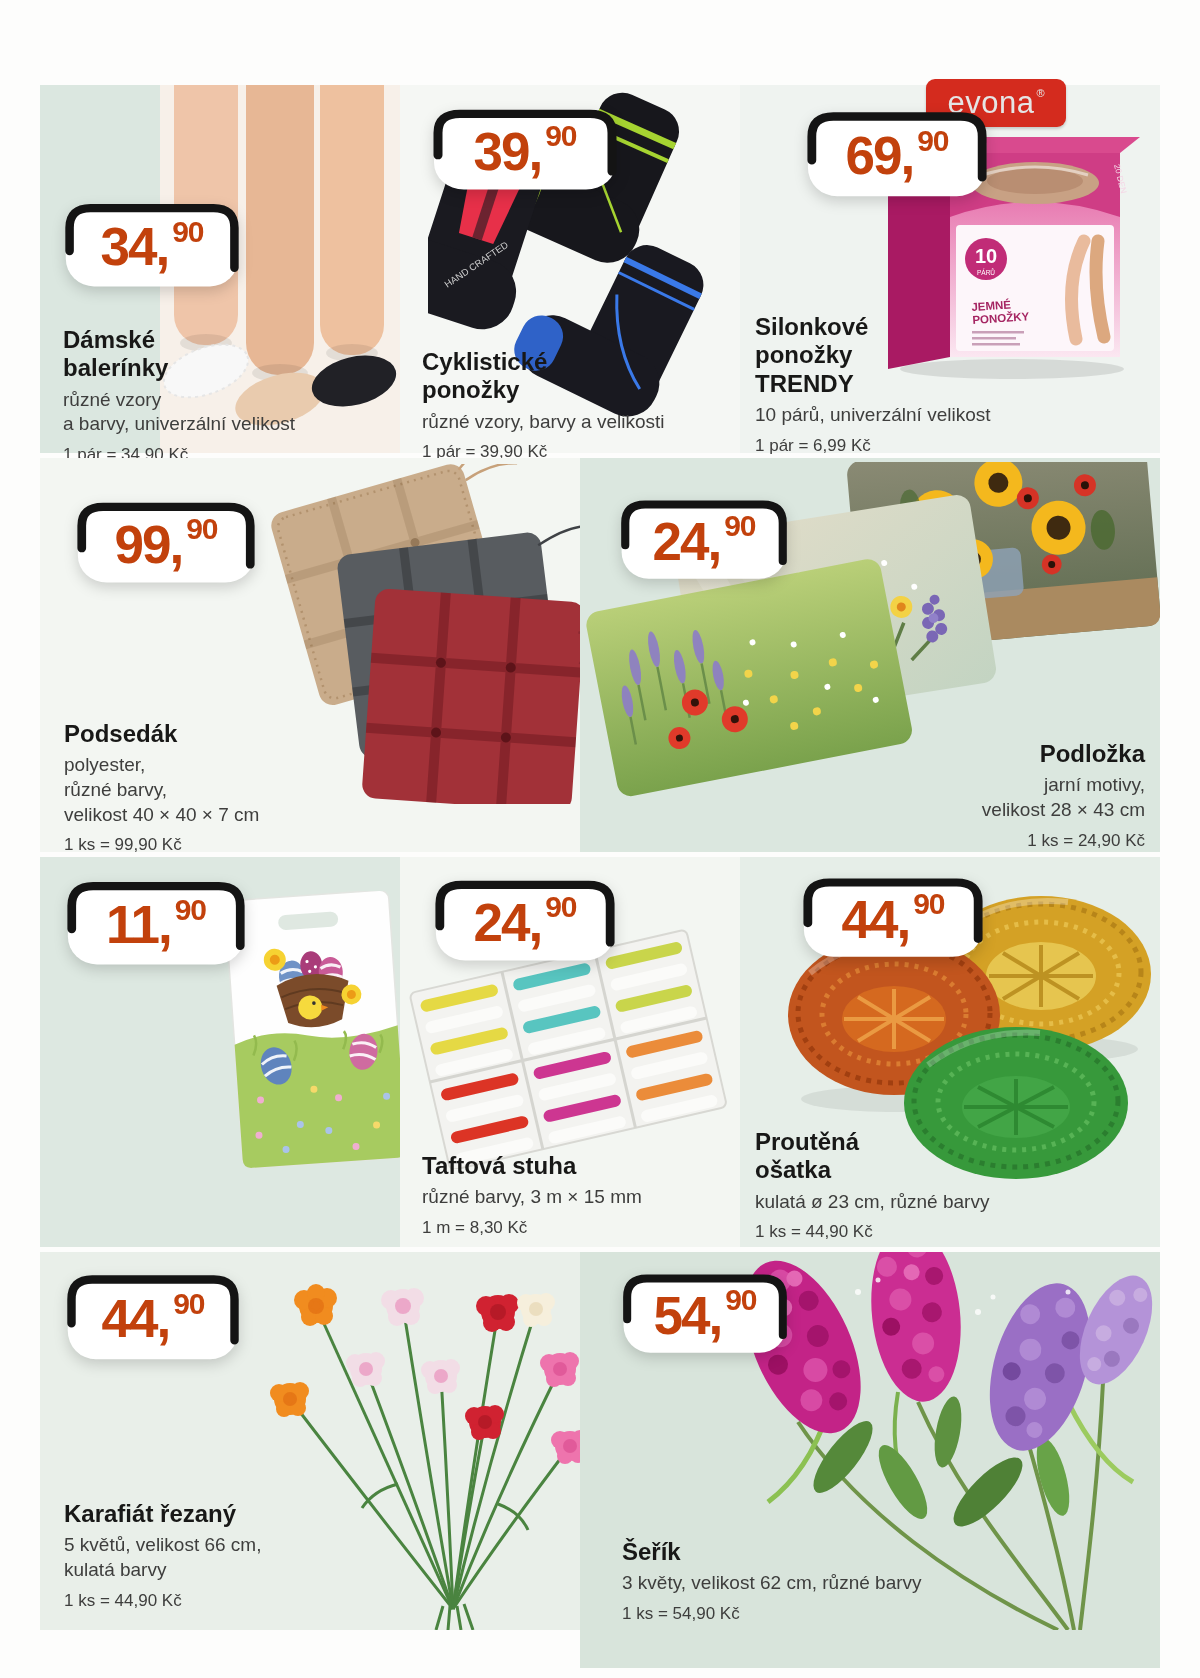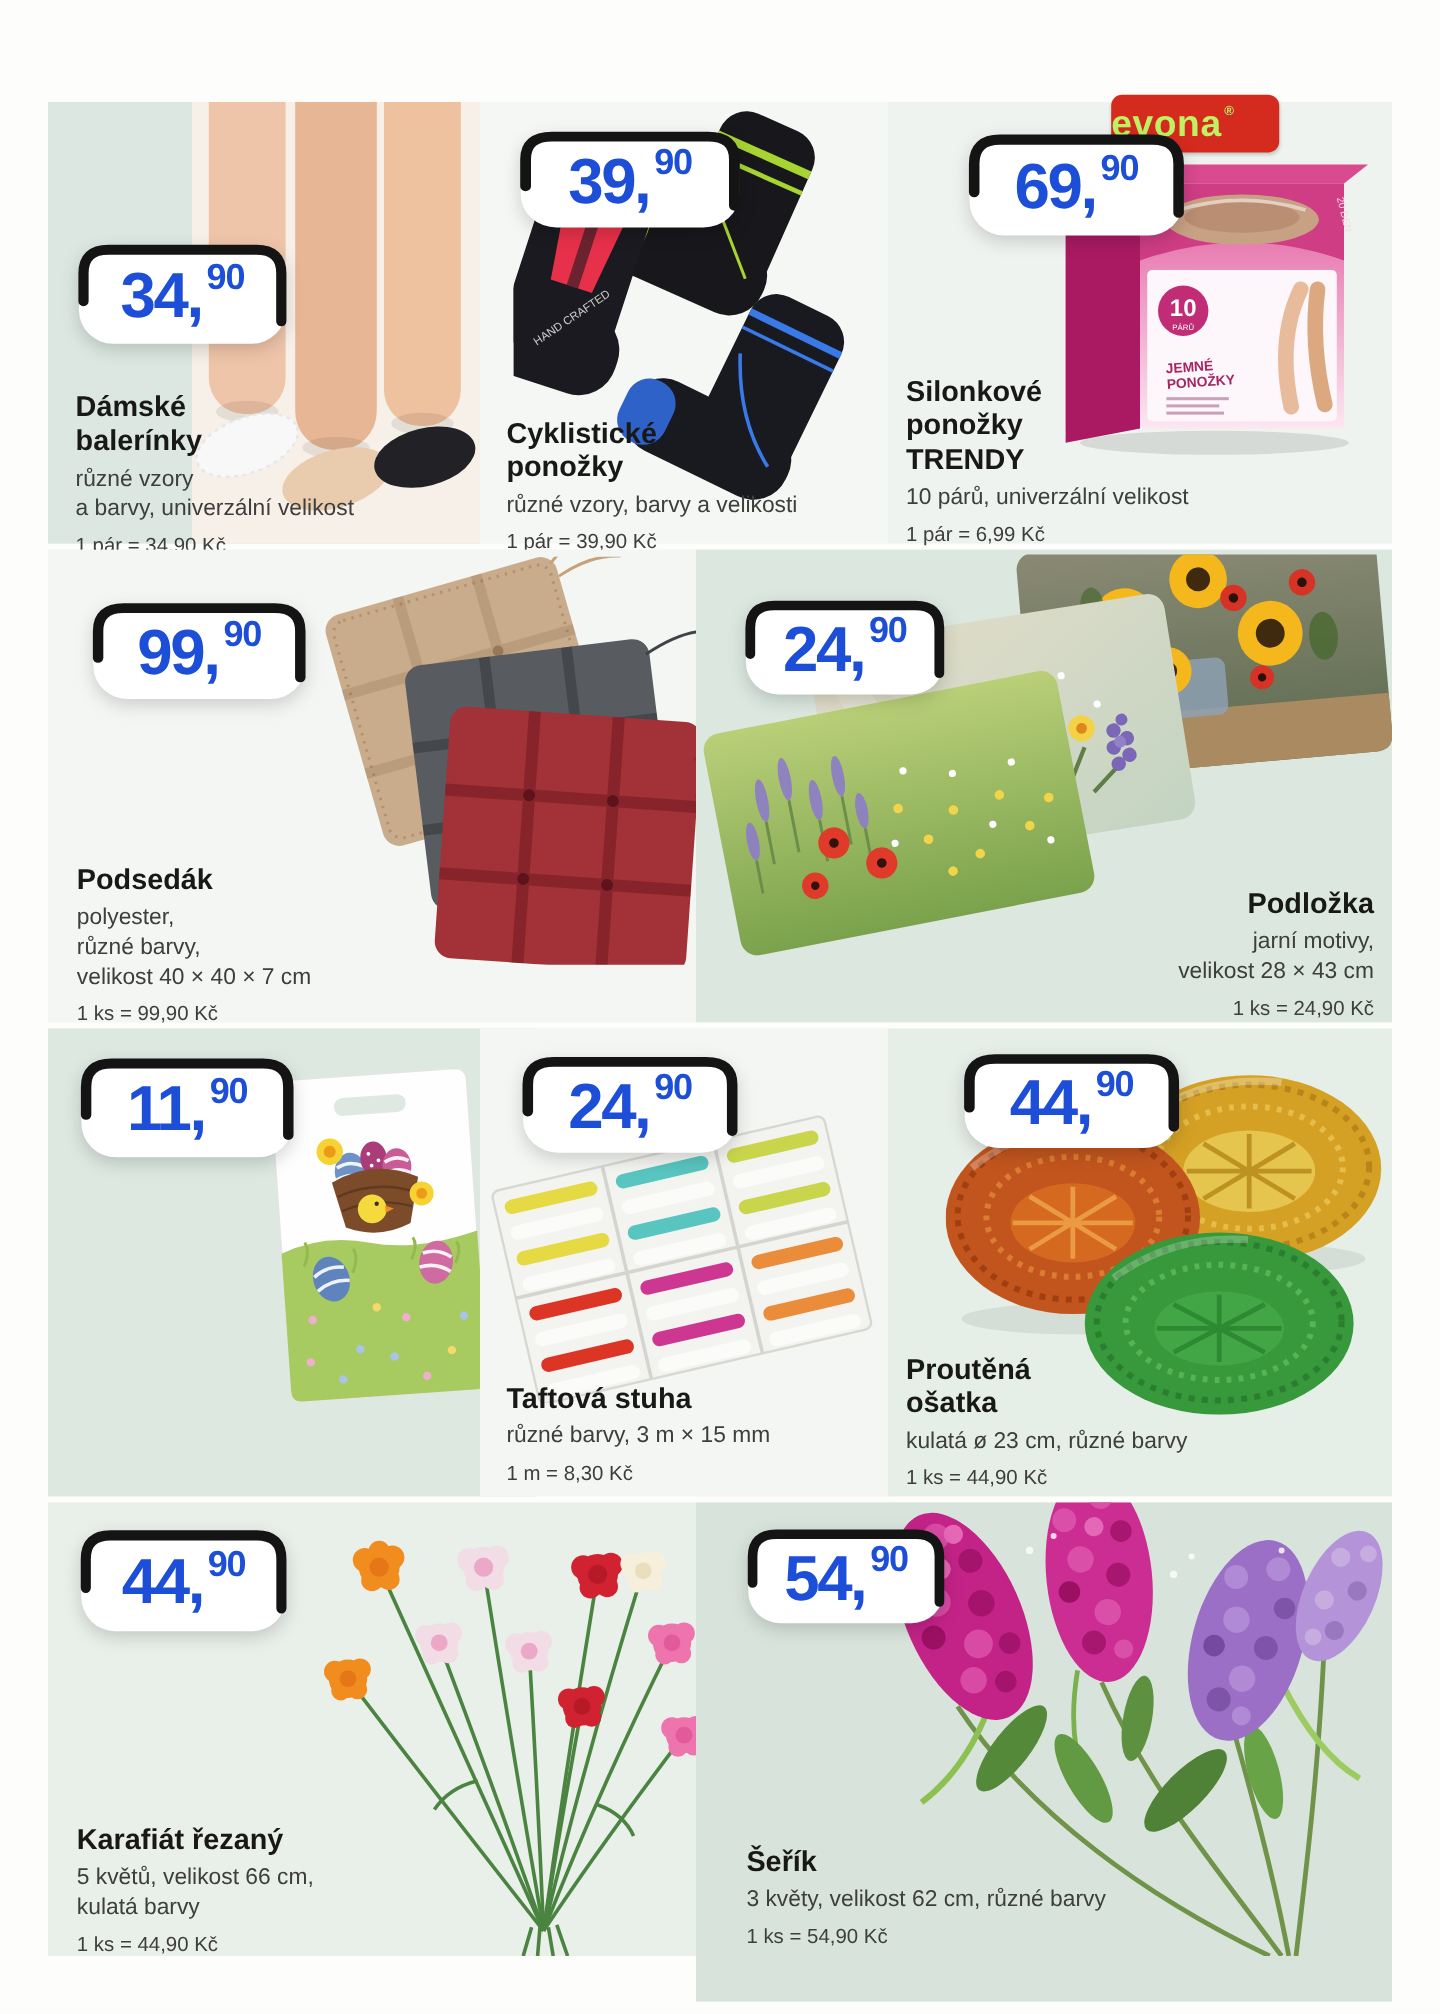--- a/index.html
+++ b/index.html
@@ -5,31 +5,31 @@
   body{margin:0;background:#ffffff}
   .page{position:relative;width:1200px;height:1678px;margin:0 auto;background:#fdfdfc;
         font-family:"Liberation Sans",sans-serif;overflow:hidden}
   .tile{position:absolute}
   .art{position:absolute}
   .badge{position:absolute}
   .badge svg{position:absolute;inset:0;width:100%;height:100%;filter:drop-shadow(0 5px 7px rgba(0,0,0,.16))}
   .badge .pill{fill:#ffffff}
   .badge .ink{fill:none;stroke:#141414;stroke-width:9;stroke-linecap:round}
   .price{position:absolute;inset:0;display:flex;align-items:center;justify-content:center;
-         padding-top:4px;color:#1d4ed8;font-weight:700}
+         padding-top:4px;color:#c2410c;font-weight:700}
   .p-int{font-size:53px;letter-spacing:-2px}
   .p-sep{font-size:53px}
   .p-sup{font-size:30px;position:relative;top:-15px;margin-left:2px;letter-spacing:-1px}
   .pinfo{position:absolute;color:#3e3e3d}
   .pname{font-size:24px;font-weight:700;color:#181817;line-height:1.18}
   .pdesc{margin-top:5px;font-size:19px;line-height:1.3}
   .punit{margin-top:8px;font-size:17px}
   .pinfo.right{text-align:right}
   .evona-logo{position:absolute;background:#d42b1e;border-radius:9px;display:flex;align-items:center;
-              justify-content:flex-start;color:#bef264;font-weight:700;box-shadow:0 2px 3px rgba(0,0,0,.18)}
+              justify-content:center;color:#e5e5e5;font-weight:400;box-shadow:0 2px 3px rgba(0,0,0,.18)}
   .evona-text{font-size:31px;letter-spacing:.5px}
   .evona-reg{font-size:11px;margin-left:2px;position:relative;top:-10px}
   .footer{position:absolute;left:0;right:0;top:1640px;text-align:center;font-size:16.5px;color:#4c4c4b}
 
   #t1{left:40px;top:85px;width:360px;height:368px;background:#dbe7e0}
   #t2{left:400px;top:85px;width:340px;height:368px;background:#f5f7f4}
   #t3{left:740px;top:85px;width:420px;height:368px;background:#eff3f0}
   #t4{left:40px;top:458px;width:540px;height:394px;background:#f3f6f2}
   #t5{left:580px;top:458px;width:580px;height:394px;background:#dbe7df}
   #t6{left:40px;top:857px;width:407px;height:390px;background:#dde8e1}
@@ -50,21 +50,21 @@
   #b10{left:40px;top:16px;width:170px;height:90px}
 
   #i1{left:23px;top:241px}
   #i2{left:22px;top:263px}
   #i3{left:15px;top:228px}
   #i4{left:24px;top:262px}
   #i5{right:15px;top:282px}
   #i6{left:24px;top:271px}
   #i7{left:22px;top:295px}
   #i8{left:15px;top:271px}
-  #i9{left:24px;top:268px}
+  #i9{left:24px;top:248px}
   #i10{left:42px;top:286px}
 
   #a1{left:120px;top:0;width:240px;height:368px}
   #a2{left:28px;top:0;width:312px;height:368px}
   #a3{left:112px;top:44px;width:302px;height:252px}
   #a4{left:200px;top:6px;width:340px;height:340px}
   #a5{left:4px;top:4px;width:576px;height:346px}
   #a6{left:182px;top:34px;width:190px;height:286px}
   #a7{left:8px;top:72px;width:320px;height:240px}
   #a8{left:48px;top:20px;width:372px;height:302px}

